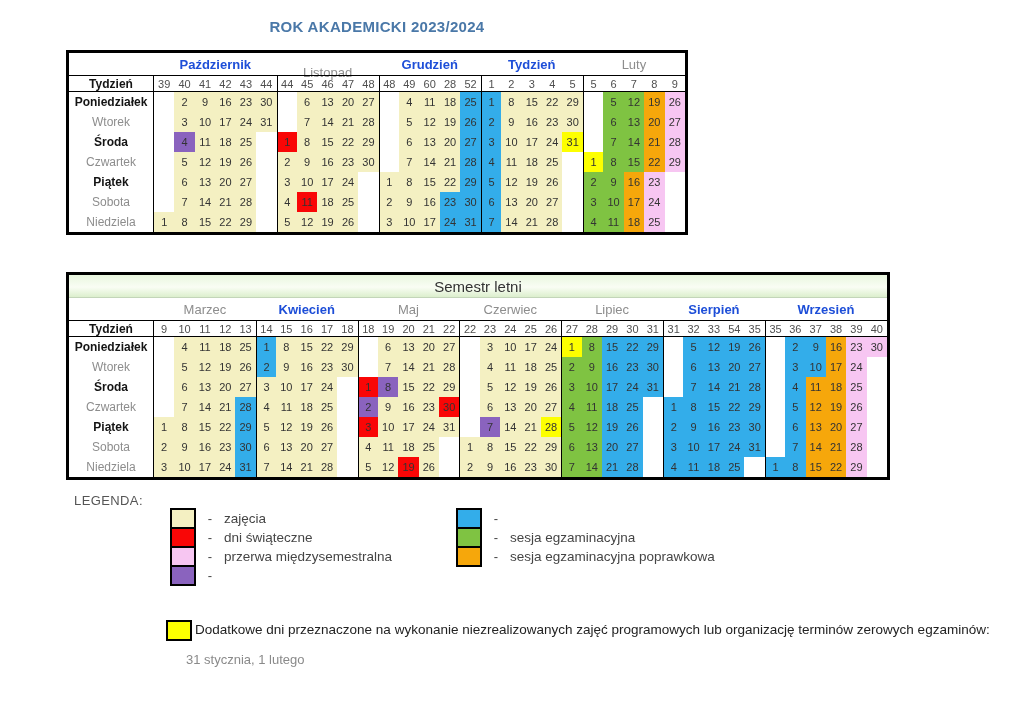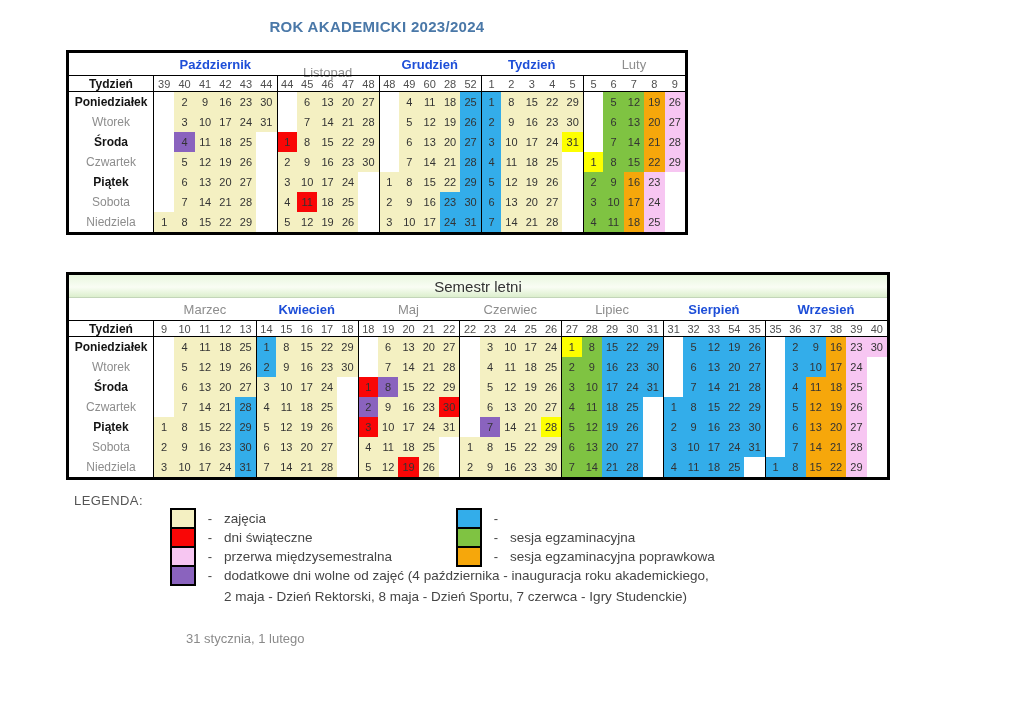--- a/index.html
+++ b/index.html
@@ -606,36 +606,39 @@
       <span class="leg-label">dni świąteczne</span>
     </div>
     <div class="leg-row">
       <span class="swatch" style="background: rgb(247, 198, 242);"></span>
       <span class="dash">-</span>
       <span class="leg-label">przerwa międzysemestralna</span>
     </div>
     <div class="leg-row">
       <span class="swatch" style="background: rgb(138, 99, 190);"></span>
       <span class="dash">-</span>
-      <span class="leg-label">dodatkowe dni wolne od zajęć (4 października - inauguracja roku akademickiego,<span class="leg-l2">2 maja - Dzień Rektorski, 8 maja - Dzień Sportu, 7 czerwca - Igry Studenckie)</span></span>
     </div>
   </div>
 <div class="leg-col" id="leg-right">
     <div class="leg-row">
       <span class="swatch" style="background: rgb(51, 173, 234);"></span>
       <span class="dash">-</span>
     </div>
     <div class="leg-row">
       <span class="swatch" style="background: rgb(127, 195, 66);"></span>
       <span class="dash">-</span>
       <span class="leg-label">sesja egzaminacyjna</span>
     </div>
     <div class="leg-row">
       <span class="swatch" style="background: rgb(246, 167, 11);"></span>
       <span class="dash">-</span>
       <span class="leg-label">sesja egzaminacyjna poprawkowa</span>
     </div>
   </div>
 <div id="leg-bottom">
+    <div class="bot-row">
+      <span class="swatch" style="background: rgb(253, 255, 0);"></span>
+      <span class="bot-label">Dodatkowe dni przeznaczone na wykonanie niezrealizowanych zajęć programowych lub organizację terminów zerowych egzaminów:</span>
+    </div>
     <div class="bot-dates">
       <div>31 stycznia, 1 lutego</div>
     </div>
   </div>
 
 </body></html>

